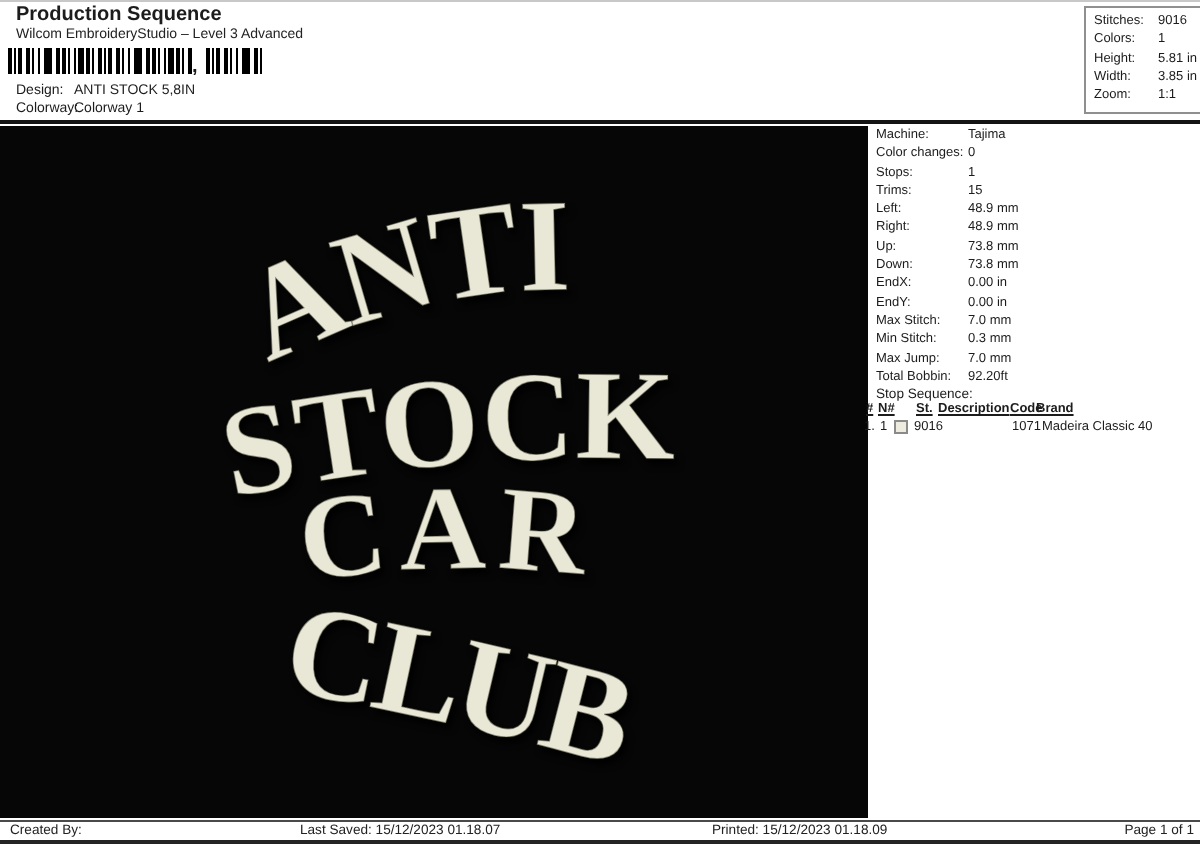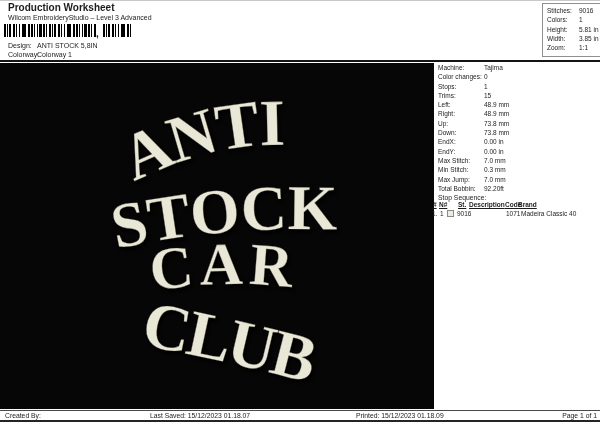--- a/index.html
+++ b/index.html
@@ -61,21 +61,21 @@
   .f-botline{left:0;top:419px;width:600px;height:2px;background:#242424;}
   .f-text{top:410.5px;font-size:6.8px;color:#222;}
   .f-created{left:5px;} .f-saved{left:150px;} .f-printed{left:356px;}
   .f-page{right:3px;text-align:right;}
 </style>
 </head>
 <body>
 
 <div class="page">
 
-  <div class="abs title">Production Worksheet</div>
+  <div class="abs title">Production Sequence</div>
   <div class="abs subtitle">Wilcom EmbroideryStudio – Level 3 Advanced</div>
   <div class="abs barcode bc1"></div>
   <div class="abs bc-comma">,</div>
   <div class="abs barcode bc2"></div>
   <div class="abs hline hlbl" style="top:41px;">Design:</div>
   <div class="abs hline hval" style="top:41px;">ANTI STOCK 5,8IN</div>
   <div class="abs hline hlbl" style="top:50px;">Colorway:</div>
   <div class="abs hline hval" style="top:50px;">Colorway 1</div>
 
   <div class="abs sumbox sumpad">

